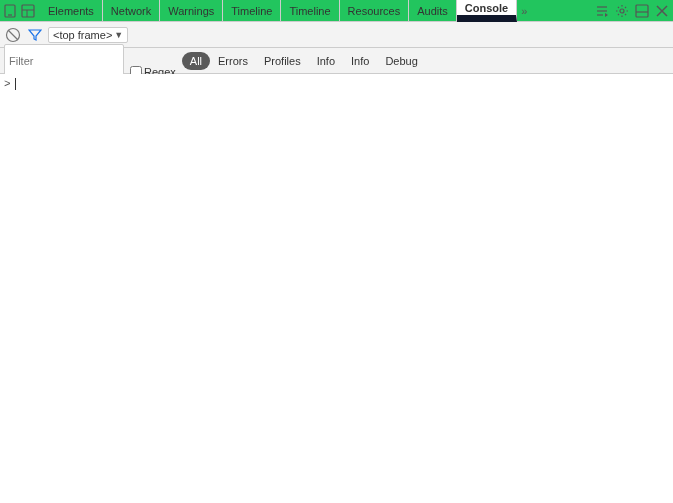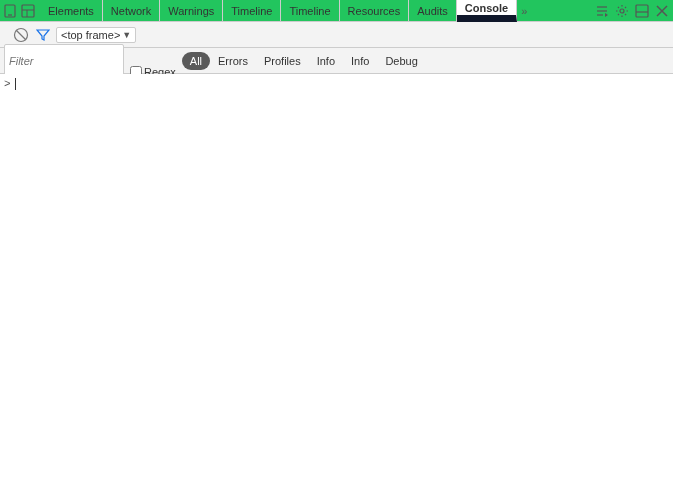--- a/index.html
+++ b/index.html
@@ -89,21 +89,21 @@
       font-size: 13px;
     }
 
     
     .toolbar {
       display: flex;
       align-items: center;
       background: #f3f3f3;
       border-bottom: 1px solid #ccc;
       height: 26px;
-      padding: 0 12px;
+      padding: 0 4px;
       gap: 4px;
     }
 
     .toolbar-icon {
       width: 18px;
       height: 18px;
       display: flex;
       align-items: center;
       justify-content: center;
       cursor: pointer;
@@ -146,21 +146,20 @@
 
     .filter-input {
       width: 120px;
       height: 34px;
       border: 1px solid #ccc;
       border-radius: 2px;
       padding: 1px 4px;
       font-size: 11px;
       background: #fff;
       outline: none;
-      font-style: italic;
     }
 
     .regex-checkbox {
       display: flex;
       align-items: center;
       gap: 2px;
       font-size: 11px;
       color: #333;
       cursor: pointer;
       margin-top: 22px;

